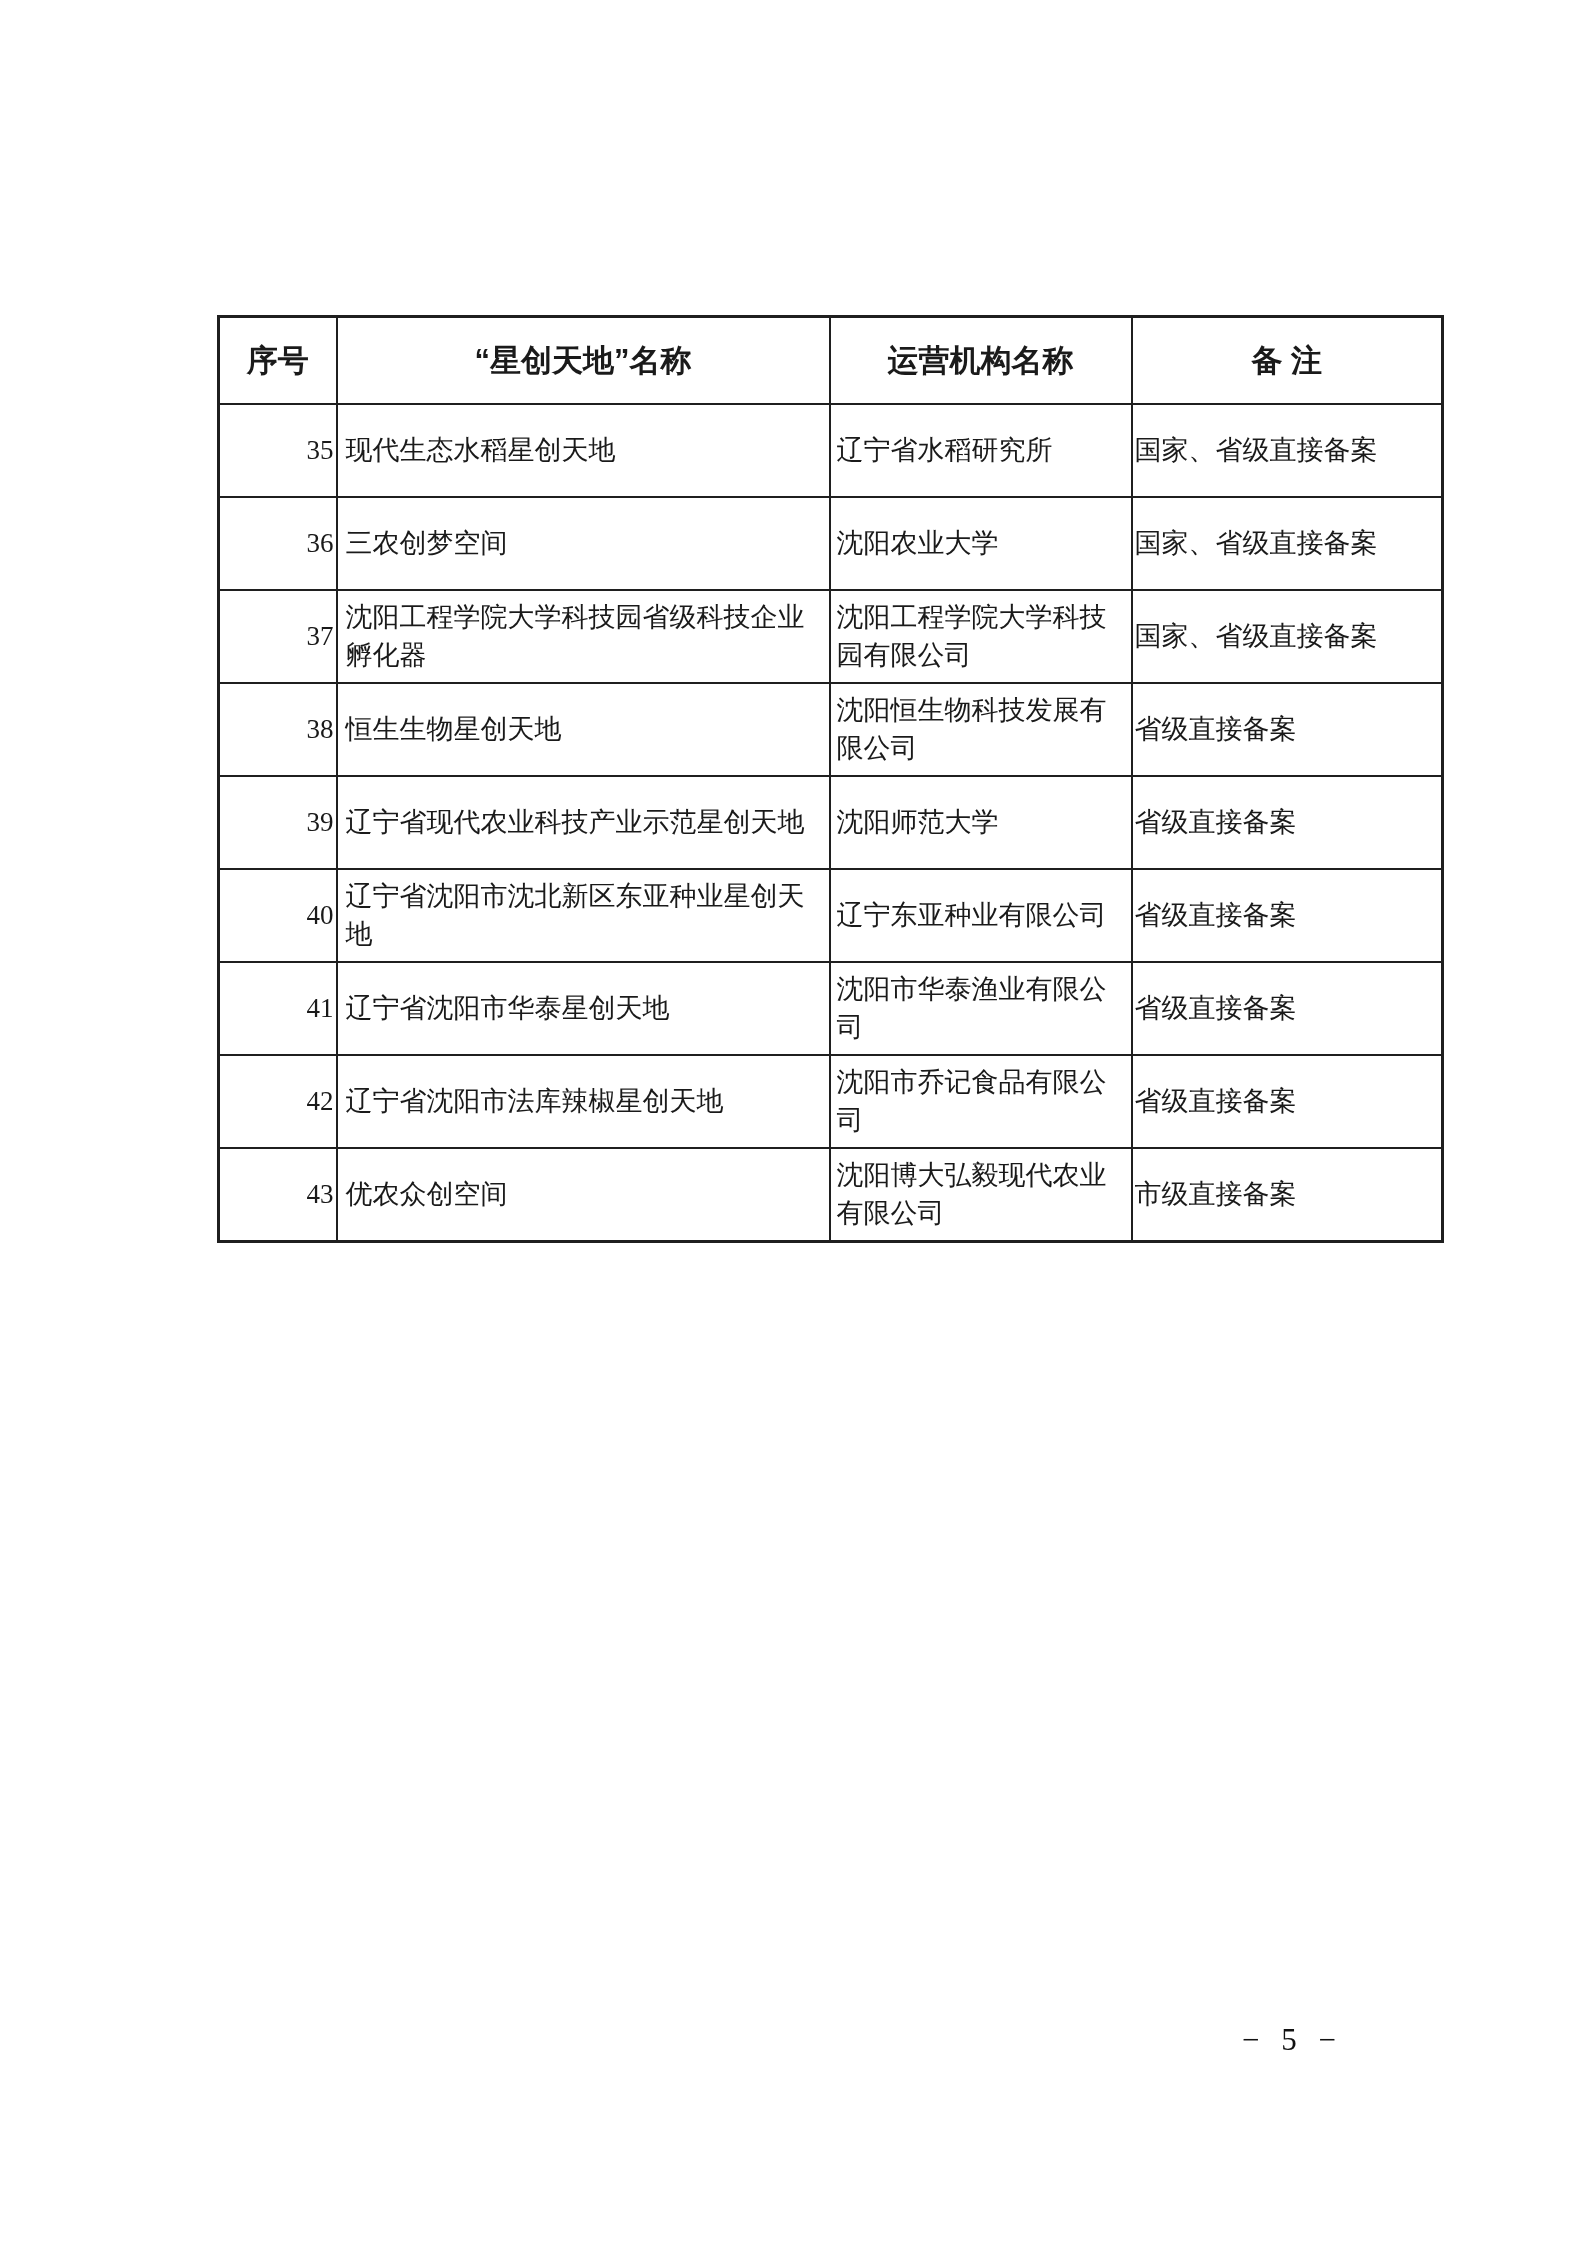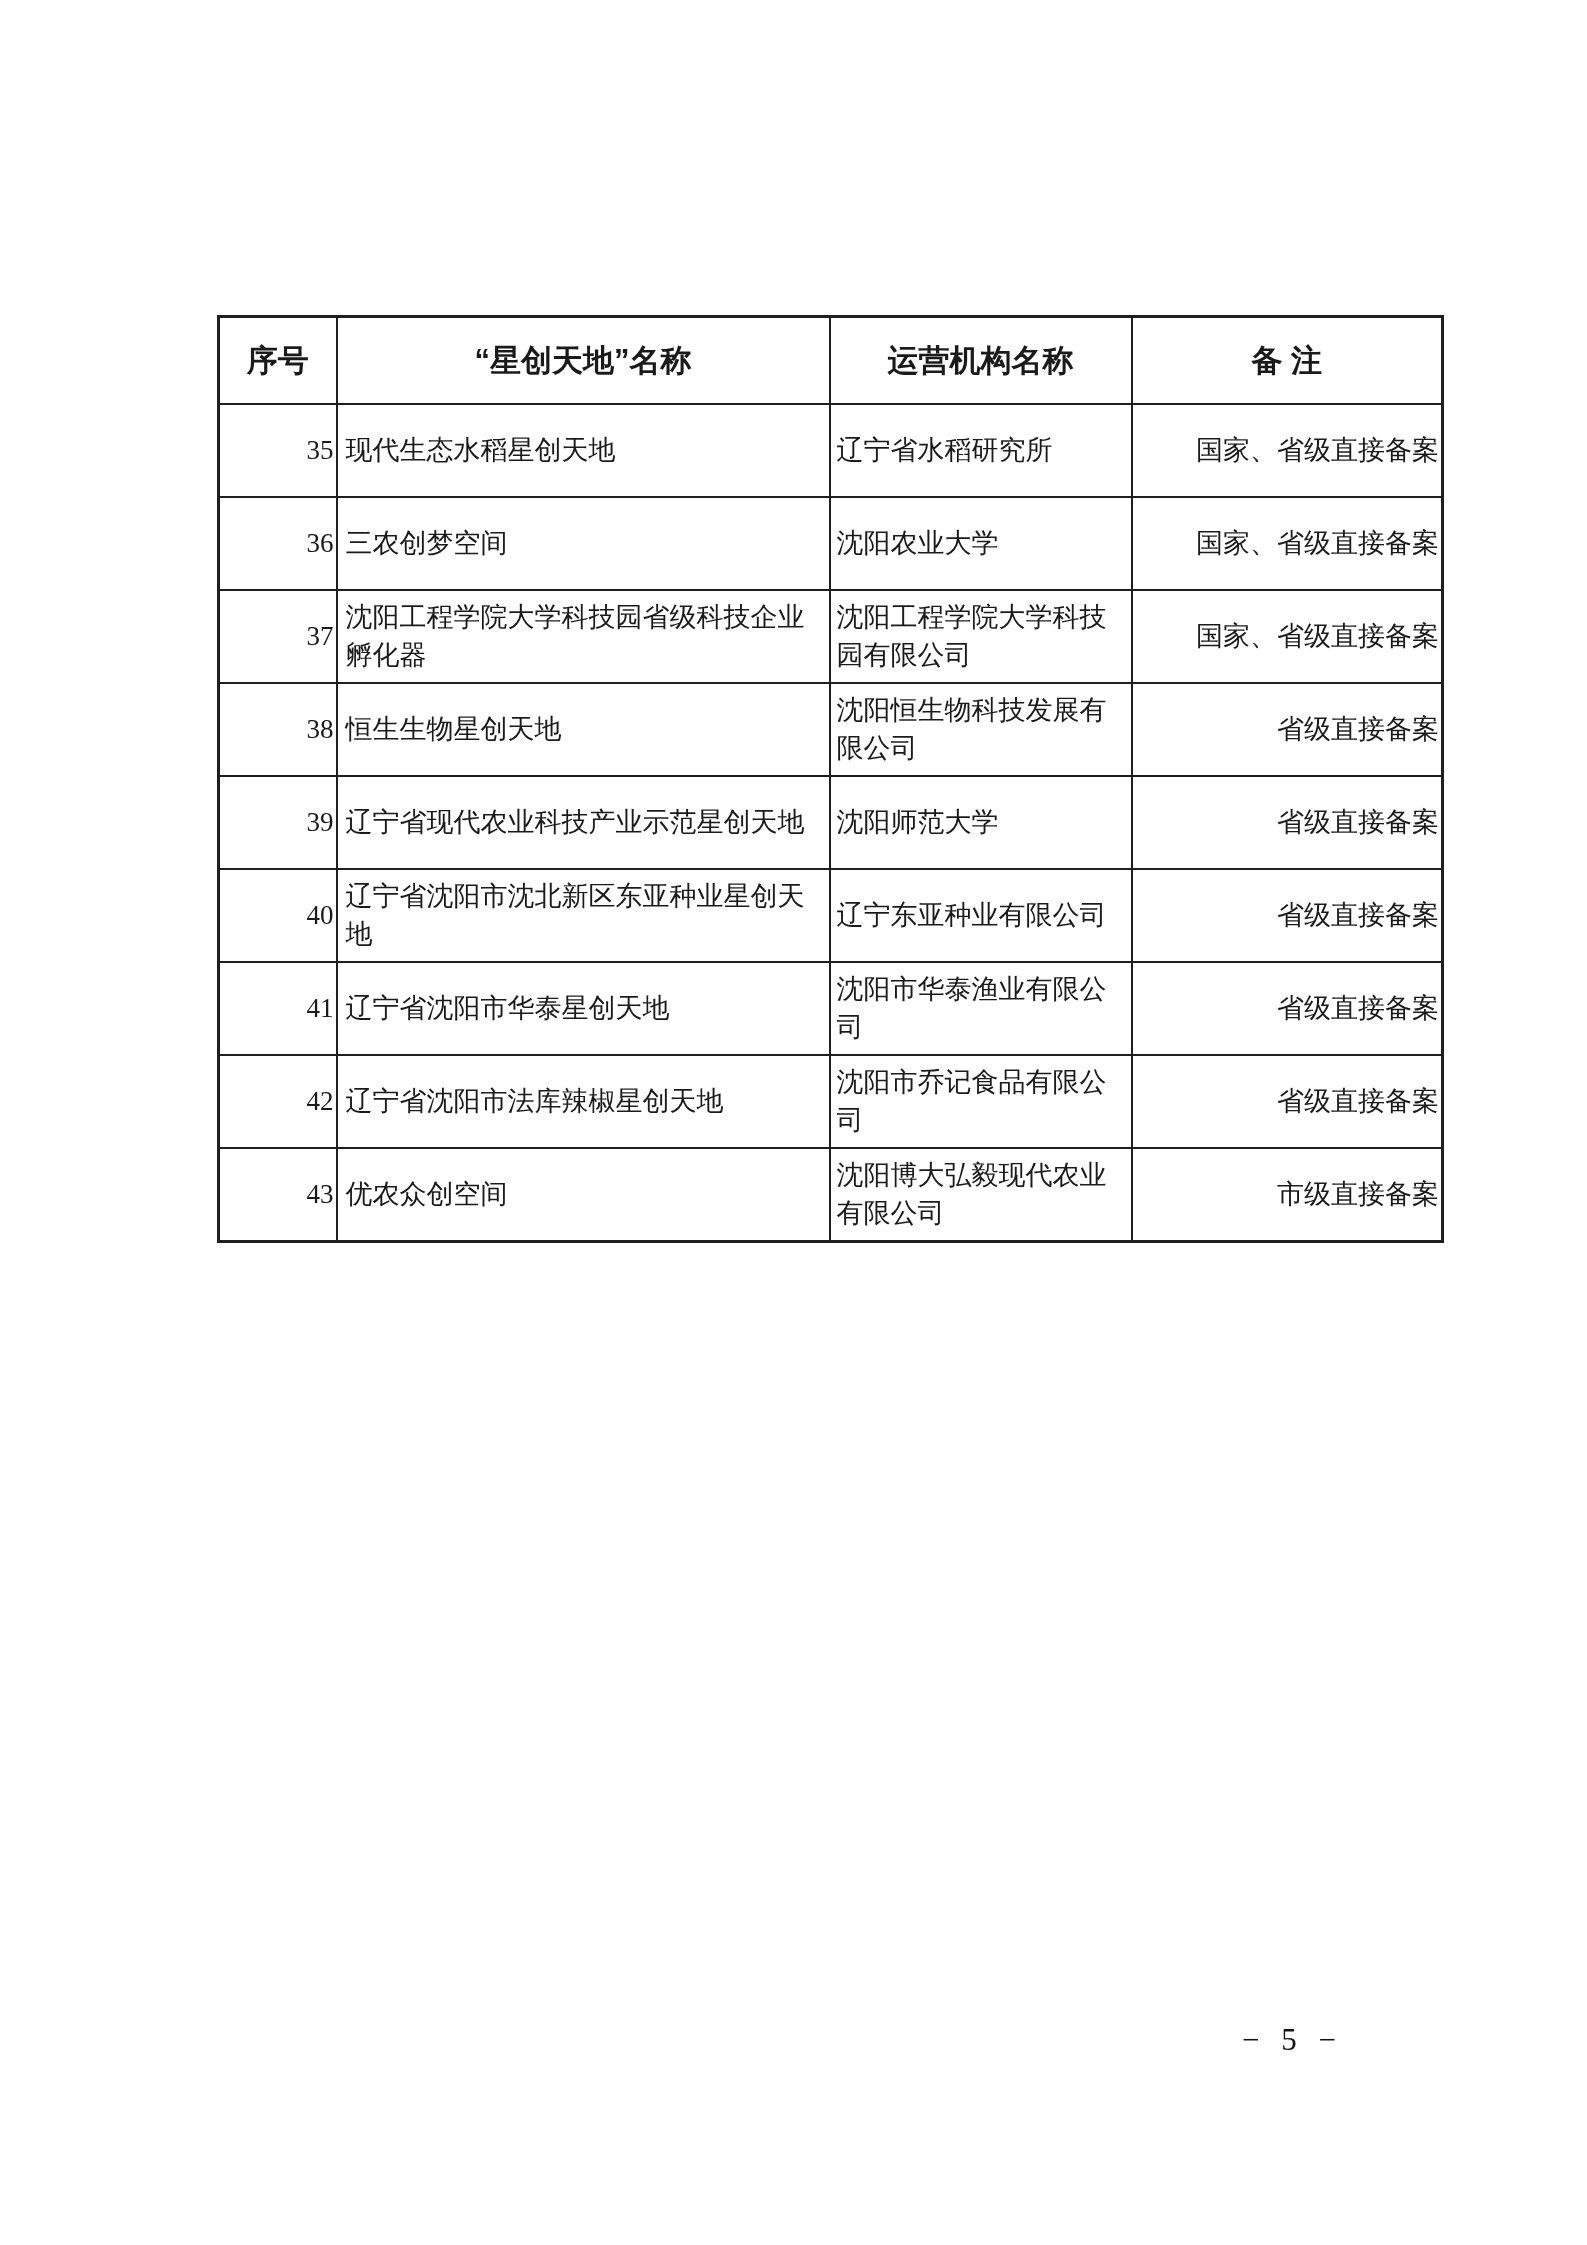--- a/index.html
+++ b/index.html
@@ -58,21 +58,21 @@
   .doc-table td.c-org {
     text-align: left;
     padding-left: 8px;
     padding-right: 6px;
     word-break: break-all;
   }
   .doc-table td.c-org {
     padding-left: 6px;
   }
   .doc-table td.c-remark {
-    text-align: right;
+    text-align: left;
   }
 
   
   .page-footer {
     position: absolute;
     left: 1242px;
     top: 2022px;
     font-family: "Liberation Serif", serif;
     font-size: 31px;
     color: #111;

